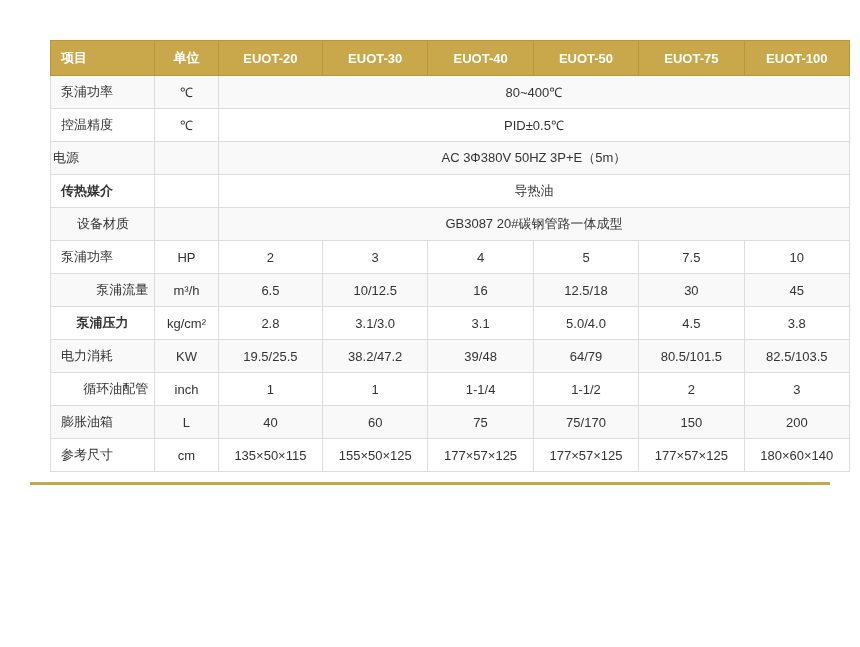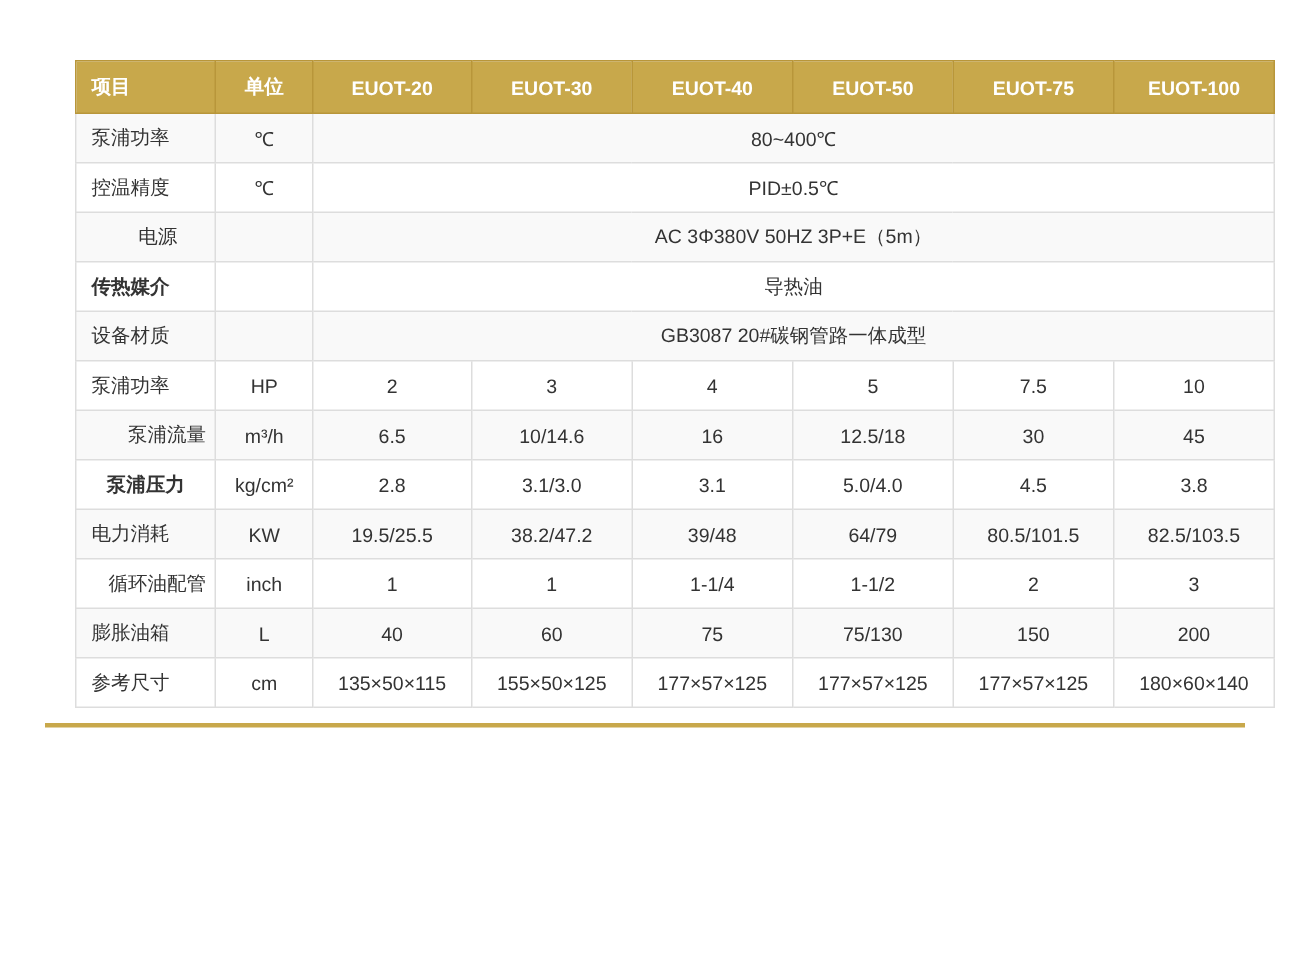--- a/index.html
+++ b/index.html
@@ -83,49 +83,49 @@
         <td style="text-align: left; padding-left: 10px;">泵浦功率</td>
         <td>℃</td>
         <td colspan="6">80~400℃</td>
       </tr>
       <tr>
         <td style="text-align: left; padding-left: 10px;">控温精度</td>
         <td>℃</td>
         <td colspan="6">PID±0.5℃</td>
       </tr>
       <tr>
-        <td style="text-align: center; padding-left: 22px;">电源</td>
+        <td style="text-align: left; padding-left: 2px;">电源</td>
         <td></td>
         <td colspan="6">AC 3Φ380V 50HZ 3P+E（5m）</td>
       </tr>
       <tr>
         <td style="text-align: left; padding-left: 10px; font-weight: bold;">传热媒介</td>
         <td></td>
         <td colspan="6">导热油</td>
       </tr>
       <tr>
-        <td style="text-align: left; padding-left: 10px;">设备材质</td>
+        <td style="text-align: left; padding-left: 26px;">设备材质</td>
         <td></td>
         <td colspan="6">GB3087   20#碳钢管路一体成型</td>
       </tr>
       <tr>
         <td style="text-align: left; padding-left: 10px;">泵浦功率</td>
         <td>HP</td>
         <td>2</td>
         <td>3</td>
         <td>4</td>
         <td>5</td>
         <td>7.5</td>
         <td>10</td>
       </tr>
       <tr>
         <td style="text-align: right; padding-left: 10px;">泵浦流量</td>
         <td>m³/h</td>
         <td>6.5</td>
-        <td>10/14.6</td>
+        <td>10/12.5</td>
         <td>16</td>
         <td>12.5/18</td>
         <td>30</td>
         <td>45</td>
       </tr>
       <tr>
         <td style="text-align: center;  font-weight: bold;">泵浦压力</td>
         <td>kg/cm²</td>
         <td>2.8</td>
         <td>3.1/3.0</td>
@@ -153,21 +153,21 @@
         <td>1-1/2</td>
         <td>2</td>
         <td>3</td>
       </tr>
       <tr>
         <td style="text-align: left; padding-left: 10px;">膨胀油箱</td>
         <td>L</td>
         <td>40</td>
         <td>60</td>
         <td>75</td>
-        <td>75/130</td>
+        <td>75/170</td>
         <td>150</td>
         <td>200</td>
       </tr>
       <tr>
         <td style="text-align: left; padding-left: 10px;">参考尺寸</td>
         <td>cm</td>
         <td>135×50×115</td>
         <td>155×50×125</td>
         <td>177×57×125</td>
         <td>177×57×125</td>

